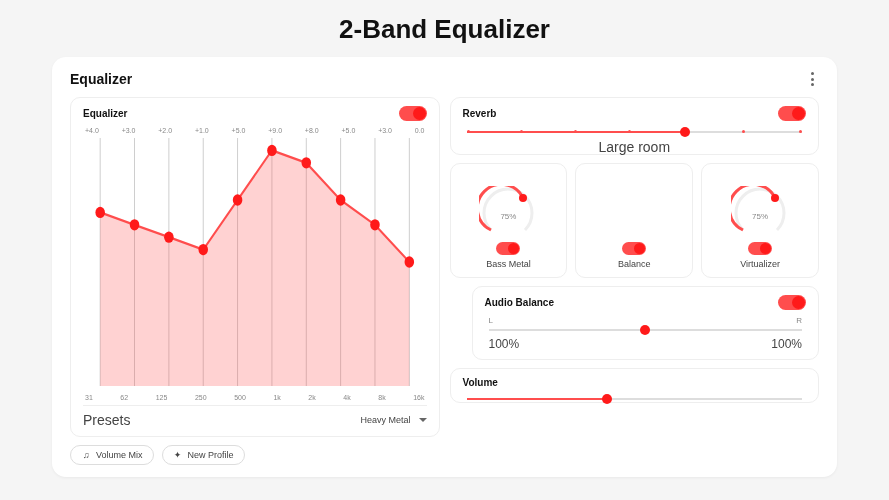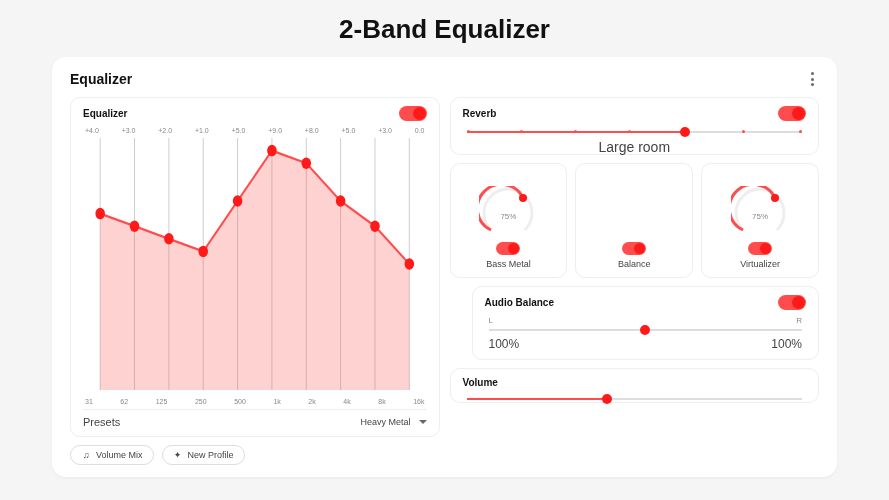--- a/index.html
+++ b/index.html
@@ -19,21 +19,21 @@
 .panel-title { font-size: 10px; font-weight: 600; color: #111; }
 .toggle { width: 28px; height: 15px; border-radius: 10px; background: #ff4d4d; position: relative; cursor: pointer; }
 .toggle::after { content: ''; position: absolute; width: 13px; height: 13px; border-radius: 50%; background: #ff1a1a; top: 1px; right: 1px; }
 .toggle.small { width: 24px; height: 13px; }
 .toggle.small::after { width: 11px; height: 11px; }
 .eq-values { display: flex; justify-content: space-between; font-size: 7px; color: #888; margin-bottom: 4px; padding: 0 2px; }
 .eq-chart { flex: 1; position: relative; margin-bottom: 4px; }
 .eq-chart svg { width: 100%; height: 100%; }
 .eq-labels { display: flex; justify-content: space-between; font-size: 7px; color: #888; padding: 0 2px; margin-top: 4px; }
 .preset-row { display: flex; justify-content: space-between; align-items: center; border-top: 1px solid #eee; padding-top: 6px; margin-top: 4px; }
-.preset-label { font-size: 11px; color: #444; }
+.preset-label { font-size: 14px; color: #444; }
 .preset-select { display: flex; align-items: center; gap: 8px; font-size: 9px; color: #444; cursor: pointer; }
 .chevron { width: 0; height: 0; border-left: 4px solid transparent; border-right: 4px solid transparent; border-top: 4px solid #666; }
 .reverb-panel { height: 58px; }
 .slider-track { position: relative; height: 2px; background: #ddd; margin: 10px 4px 6px; }
 .slider-track .tick { position: absolute; width: 3px; height: 3px; background: #ff4d4d; border-radius: 50%; top: -1px; }
 .slider-track .fill { position: absolute; height: 2px; background: #ff4d4d; top: 0; left: 0; }
 .slider-track .thumb { position: absolute; width: 10px; height: 10px; background: #ff1a1a; border-radius: 50%; top: -4px; transform: translateX(-50%); cursor: pointer; }
 .reverb-label { text-align: center; font-size: 14px; color: #444; }
 .knob-row { display: flex; gap: 8px; height: 115px; }
 .knob-panel { flex: 1; display: flex; flex-direction: column; align-items: center; justify-content: flex-end; position: relative; }

